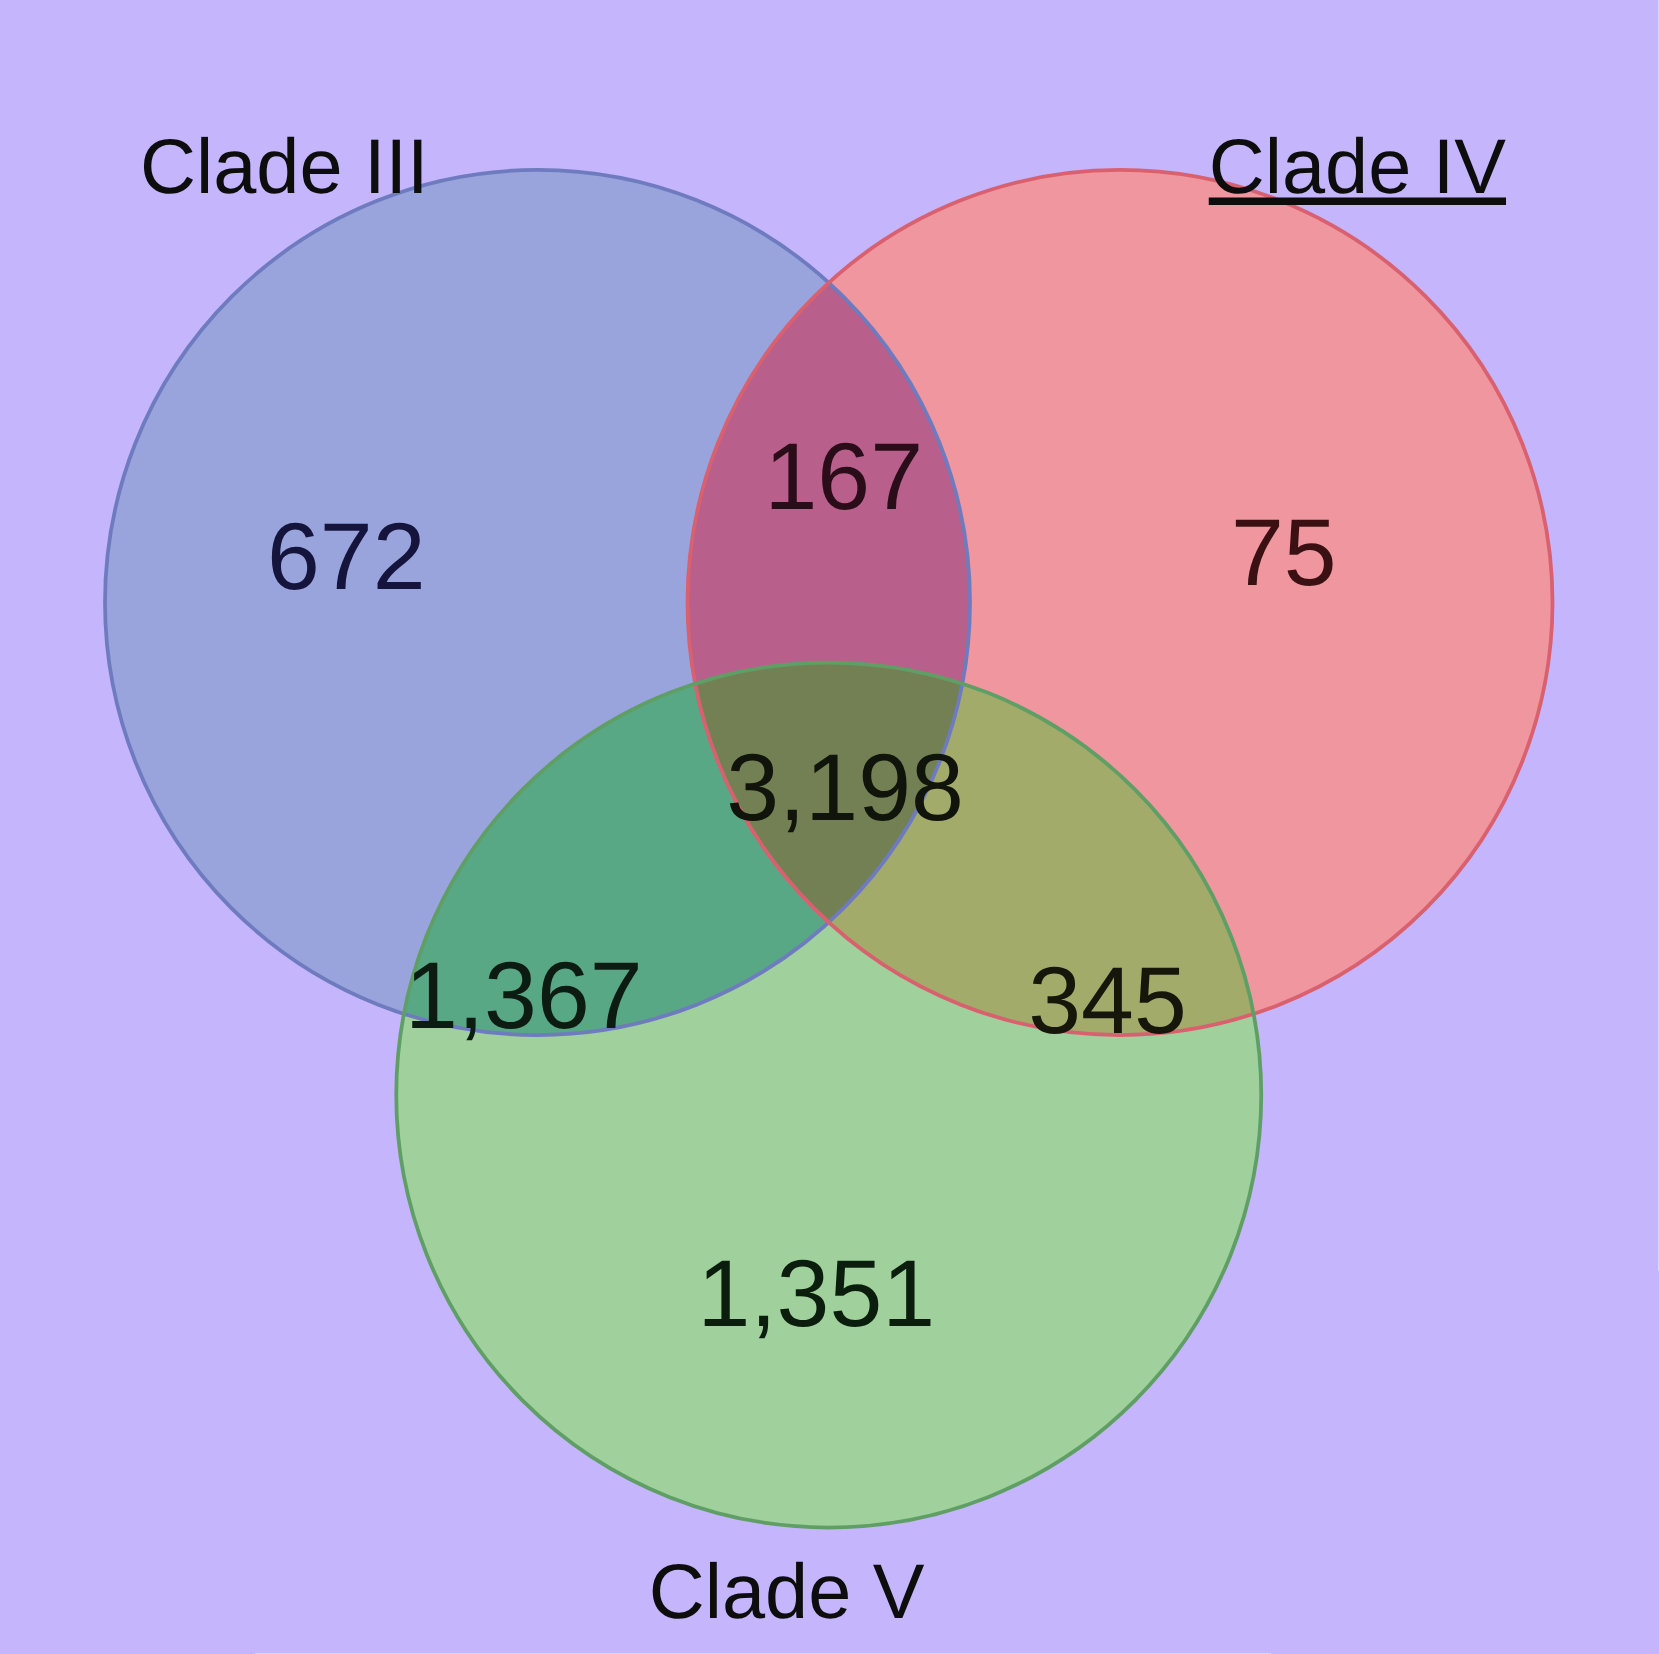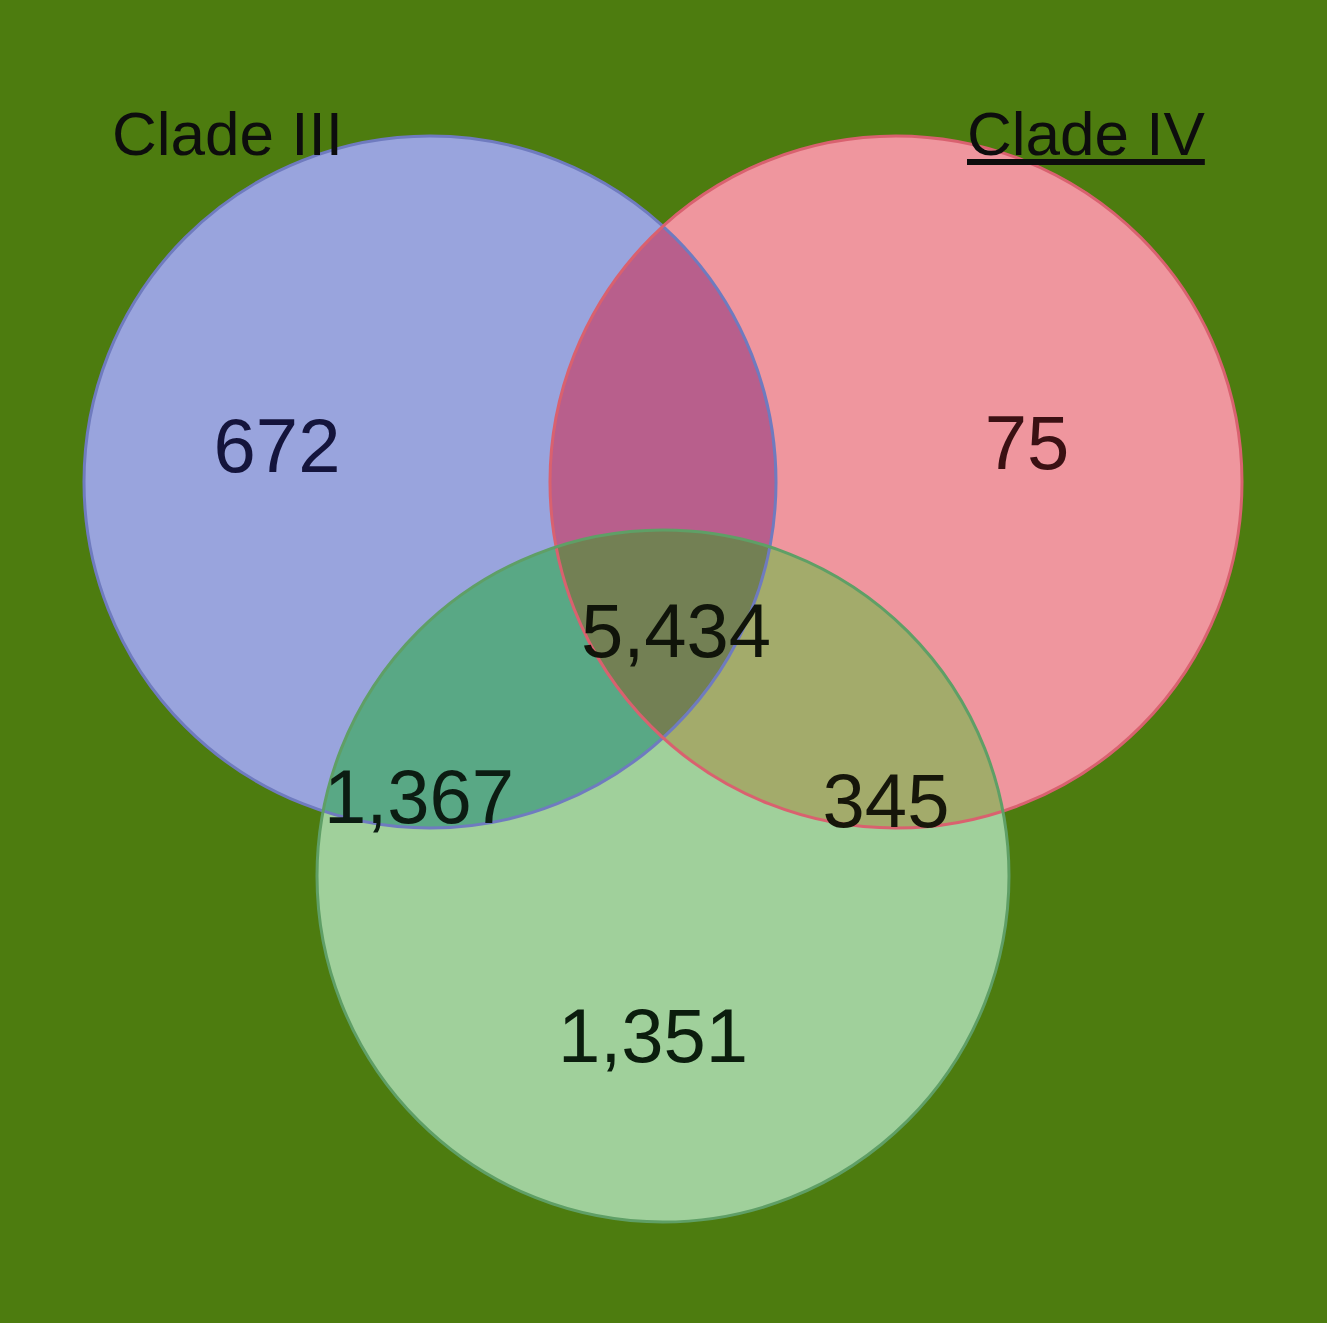--- a/index.html
+++ b/index.html
@@ -12,21 +12,21 @@
     width: 1327px;
     height: 1323px;
     overflow: hidden;
     font-family: "Liberation Sans", sans-serif;
     color: #000000;
   }
   #figure {
     position: relative;
     width: 1327px;
     height: 1323px;
-    background: #4d7c0f;
+    background: #c4b5fd;
   }
   #venn-svg {
     position: absolute;
     left: 0;
     top: 0;
     width: 1327px;
     height: 1323px;
   }
   .set-label {
     position: absolute;
@@ -139,27 +139,29 @@
 
     <circle cx="430" cy="482" r="346" fill="none" stroke="#6f7bbf" stroke-width="3"></circle>
     <circle cx="896" cy="482" r="346" fill="none" stroke="#d9616f" stroke-width="3"></circle>
     <circle cx="663" cy="876" r="346" fill="none" stroke="#5f9f66" stroke-width="3"></circle>
   </svg>
 
   <div class="set-label" id="label-clade-iii">Clade III</div>
 
   <div class="set-label" id="label-clade-iv">Clade IV</div>
 
+  <div class="set-label" id="label-clade-v">Clade V</div>
 
   <div class="region-count" id="count-iii-only">672</div>
 
+  <div class="region-count" id="count-iii-iv">167</div>
 
   <div class="region-count" id="count-iv-only">75</div>
 
   <div class="region-count" id="count-iii-v">1,367</div>
 
-  <div class="region-count" id="count-all">5,434</div>
+  <div class="region-count" id="count-all">3,198</div>
 
   <div class="region-count" id="count-iv-v">345</div>
 
   <div class="region-count" id="count-v-only">1,351</div>
 
 </div>
 
 </body></html>

